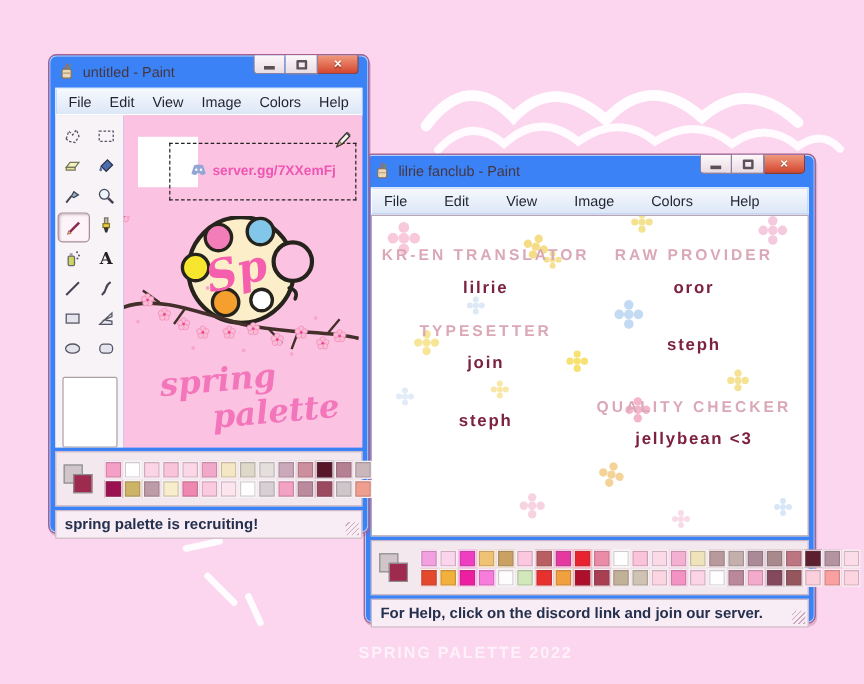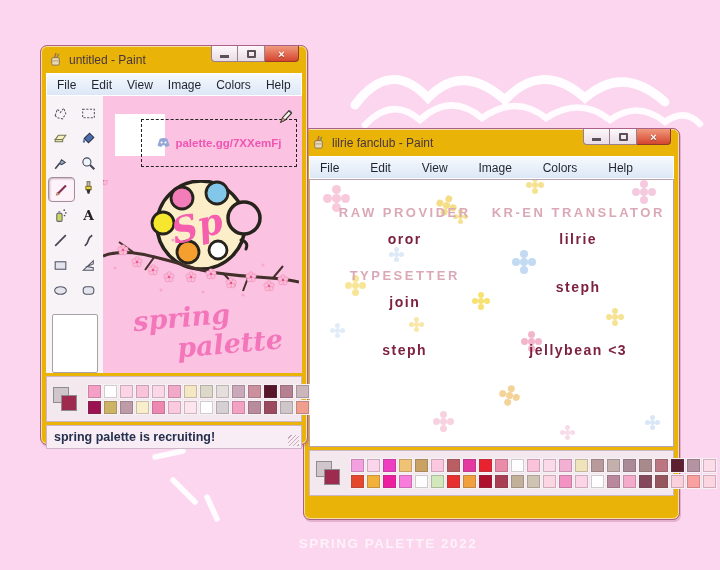--- a/index.html
+++ b/index.html
@@ -5,21 +5,21 @@
   html,body{margin:0;padding:0;}
   .stage{position:relative;width:720px;height:570px;background:#fbd6ee;overflow:hidden;
          font-family:"Liberation Sans",sans-serif;}
 
   
   .decor{position:absolute;pointer-events:none;}
   .watermark{position:absolute;top:536px;left:388px;transform:translateX(-50%);
              font-size:13.5px;font-weight:bold;letter-spacing:1.5px;color:rgba(255,255,255,.68);}
 
   
-  .win{position:absolute;background:#eab308;border:1px solid #aa6189;border-radius:7px;
+  .win{position:absolute;background:#3b82f6;border:1px solid #aa6189;border-radius:7px;
        box-shadow:1px 2px 0 rgba(170,80,130,.28), inset 0 0 0 1px rgba(255,255,255,.6);
        padding:0 5px 4px;box-sizing:border-box;}
   .win-right{left:303px;top:128px;width:377px;height:392px;z-index:1;}
   .win-left {left:40px; top:45px; width:268px;height:400px;z-index:2;}
 
   .titlebar{position:relative;height:27px;display:flex;align-items:center;padding:0 2px;}
   .titlebar .title{font-size:12px;color:#46363f;margin-left:6px;}
   .appicon{display:flex;}
   .winbtns{position:absolute;top:0;right:3px;display:flex;}
   .wbtn{height:16px;border:1px solid #9a7f90;border-top:none;display:flex;align-items:center;
@@ -154,38 +154,39 @@
           <i class="fl" style="left: 218px; top: 158px; width: 7px; height: 7px; background: rgb(242, 169, 196); opacity: 0.85; box-shadow: rgb(242, 169, 196) 0px -7px, rgb(242, 169, 196) 0px 7px, rgb(242, 169, 196) -7px 0px, rgb(242, 169, 196) 7px 0px;"></i>
           <i class="fl" style="left: 302px; top: 134px; width: 6px; height: 6px; background: rgb(244, 221, 128); opacity: 0.85; box-shadow: rgb(244, 221, 128) 0px -6px, rgb(244, 221, 128) 0px 6px, rgb(244, 221, 128) -6px 0px, rgb(244, 221, 128) 6px 0px;"></i>
           <i class="fl" style="left: 25px; top: 148px; width: 5px; height: 5px; background: rgb(207, 224, 244); opacity: 0.6; box-shadow: rgb(207, 224, 244) 0px -5px, rgb(207, 224, 244) 0px 5px, rgb(207, 224, 244) -5px 0px, rgb(207, 224, 244) 5px 0px;"></i>
           <i class="fl" style="left: 130px; top: 238px; width: 7px; height: 7px; background: rgb(245, 195, 214); opacity: 0.75; box-shadow: rgb(245, 195, 214) 0px -7px, rgb(245, 195, 214) 0px 7px, rgb(245, 195, 214) -7px 0px, rgb(245, 195, 214) 7px 0px;"></i>
           <i class="fl" style="left: 196px; top: 212px; width: 7px; height: 7px; background: rgb(242, 207, 141); opacity: 0.9; box-shadow: rgb(242, 207, 141) 0px -7px, rgb(242, 207, 141) 0px 7px, rgb(242, 207, 141) -7px 0px, rgb(242, 207, 141) 7px 0px; transform: rotate(15deg);"></i>
           <i class="fl" style="left: 255px; top: 250px; width: 5px; height: 5px; background: rgb(246, 205, 223); opacity: 0.7; box-shadow: rgb(246, 205, 223) 0px -5px, rgb(246, 205, 223) 0px 5px, rgb(246, 205, 223) -5px 0px, rgb(246, 205, 223) 5px 0px;"></i>
           <i class="fl" style="left: 340px; top: 240px; width: 5px; height: 5px; background: rgb(201, 220, 244); opacity: 0.7; box-shadow: rgb(201, 220, 244) 0px -5px, rgb(201, 220, 244) 0px 5px, rgb(201, 220, 244) -5px 0px, rgb(201, 220, 244) 5px 0px;"></i>
         </div>
       <div class="roles">
           <div class="role">
+            <div class="role-title">KR-EN TRANSLATOR</div>
+            <div class="role-name">lilrie</div>
+          </div>
+          <div class="role">
             <div class="role-title">RAW PROVIDER</div>
             <div class="role-name">oror</div>
           </div>
           <div class="role">
-            <div class="role-title">KR-EN TRANSLATOR</div>
-            <div class="role-name">lilrie</div>
-          </div>
-          <div class="role">
             <div class="role-title">TYPESETTER</div>
             <div class="role-name">join</div>
           </div>
           <div class="role">
             <div class="role-name">steph</div>
           </div>
           <div class="role">
             <div class="role-name">steph</div>
           </div>
           <div class="role">
+            <div class="role-title">QUALITY CHECKER</div>
             <div class="role-name">jellybean &lt;3</div>
           </div>
         </div>
     </div>
 
     <div class="palettebar">
       <span class="indicator">
         <i class="ind-bg" style="background: rgb(207, 197, 203);"></i>
         <i class="ind-fg" style="background: rgb(158, 43, 79);"></i>
       </span>
@@ -236,20 +237,24 @@
             <span class="sw" style="background: rgb(243, 170, 203);"></span>
             <span class="sw" style="background: rgb(132, 73, 92);"></span>
             <span class="sw" style="background: rgb(150, 86, 94);"></span>
             <span class="sw" style="background: rgb(251, 208, 221);"></span>
             <span class="sw" style="background: rgb(251, 160, 160);"></span>
             <span class="sw" style="background: rgb(253, 213, 224);"></span>
           </div>
         </div>
     </div>
 
+    <div class="statusbar">
+      <span>For Help, click on the discord link and join our server.</span>
+      <i class="grip"></i>
+    </div>
   </section>
 
   <section class="win win-left">
     <div class="titlebar">
       <span class="appicon">
         <svg viewBox="0 0 16 16" width="15" height="15">
           <rect x="4" y="6" width="8" height="8" rx="1.5" fill="#e8d9b8" stroke="#8a6f4e"></rect>
           <line x1="7" y1="6" x2="8.5" y2="1" stroke="#b0694a" stroke-width="1.6"></line>
           <line x1="9.5" y1="6" x2="11.5" y2="2" stroke="#7a8a5a" stroke-width="1.6"></line>
           <line x1="5" y1="9.5" x2="11" y2="9.5" stroke="#b09a72"></line>
@@ -379,21 +384,21 @@
         <div class="white-rect"></div>
 
         <div class="selection">
           <span>
             <svg viewBox="0 0 20 14" width="15" height="11">
               <path d="M5 2 Q10 0 15 2 L18 11 Q14 14 12 12 L11.3 10.6 Q10 11 8.7 10.6 L8 12 Q6 14 2 11 Z" fill="#93a6d6"></path>
               <circle cx="7.4" cy="7" r="1.4" fill="#fff"></circle>
               <circle cx="12.6" cy="7" r="1.4" fill="#fff"></circle>
             </svg>
           </span>
-          <span class="discord-link">palette.gg/7XXemFj</span>
+          <span class="discord-link">server.gg/7XXemFj</span>
         </div>
 
         <span class="cursor-pencil">
           <svg viewBox="0 0 18 18" width="17" height="17">
             <path d="M4 15 L6 10 L12.5 3 L15.2 5.8 L8.5 12.8 Z" fill="#fdf6ec" stroke="#333" stroke-width="1.2"></path>
             <path d="M4 15 l2-5 2.8 2.8 z" fill="#caa27e" stroke="#333" stroke-width=".7"></path>
             <path d="M12.5 3 l2.7 2.8 1-1.1 -2.6-2.7 z" fill="#555"></path>
           </svg>
         </span>
 

